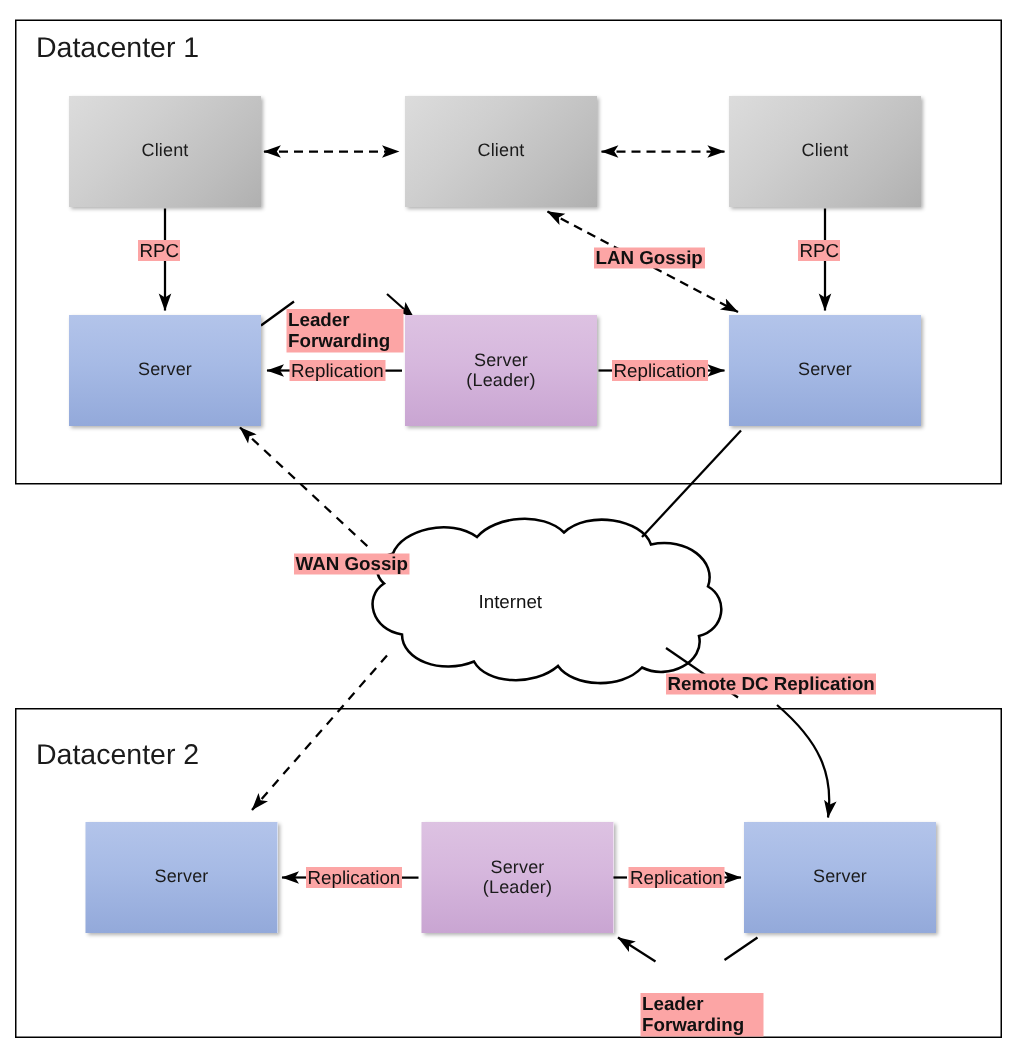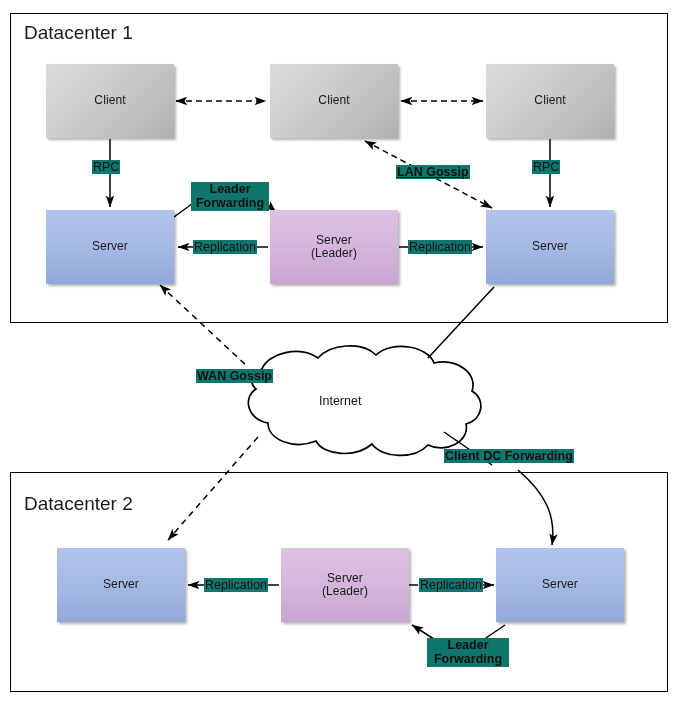--- a/index.html
+++ b/index.html
@@ -56,31 +56,32 @@
     font-size: 19px;
     color: #1b1b1b;
     white-space: nowrap;
     text-align: right;
   }
   .edge-label {
     position: absolute;
     font-size: 12.5px;
     color: #111;
     white-space: nowrap;
-    background: #0f766e;
+    background: #fca5a5;
     padding: 0 1px;
   }
   .edge-label.bold {
     font-weight: bold;
     font-size: 12.5px;
   }
   .edge-label.multiline {
-    text-align: center;
+    text-align: left;
     line-height: 1.15;
     white-space: normal;
+    margin-top: 24px;
   }
   .cloud-label {
     position: absolute;
     font-size: 12.5px;
     font-weight: normal;
     color: #111;
     white-space: nowrap;
   }
 </style>
 </head>
@@ -197,35 +198,35 @@
       <span>(Leader)</span>
     </span>
   </div>
   <div class="node node-server" style="left:496px; top:548px; width:128px; height:74px;">
     <span>Server</span>
   </div>
 
   <div class="edge-label" style="left:92px; top:160px;">RPC</div>
   <div class="edge-label" style="left:532px; top:160px;">RPC</div>
 
-  <div class="edge-label bold" style="left:396px; top:165px;text-decoration:underline;">LAN Gossip</div>
+  <div class="edge-label bold" style="left:396px; top:165px;">LAN Gossip</div>
 
   <div class="edge-label bold multiline" style="left:191px; top:182px; width:76px;">
     <span>Leader</span><br>
     <span>Forwarding</span>
   </div>
 
   <div class="edge-label" style="left:193px; top:240px;">Replication</div>
   <div class="edge-label" style="left:408px; top:240px;">Replication</div>
 
   <div class="edge-label bold" style="left:196px; top:337px;margin-top:32px;">WAN Gossip</div>
 
   <div class="cloud-label" style="left:319px; top:394px;">Internet</div>
 
-  <div class="edge-label bold" style="left:444px; top:449px;">Client DC Forwarding</div>
+  <div class="edge-label bold" style="left:444px; top:449px;">Remote DC Replication</div>
 
   <div class="edge-label" style="left:204px; top:578px;">Replication</div>
   <div class="edge-label" style="left:419px; top:578px;">Replication</div>
 
   <div class="edge-label bold multiline" style="left:427px; top:638px; width:80px;">
     <span>Leader</span><br>
     <span>Forwarding</span>
   </div>
 
 </div>

